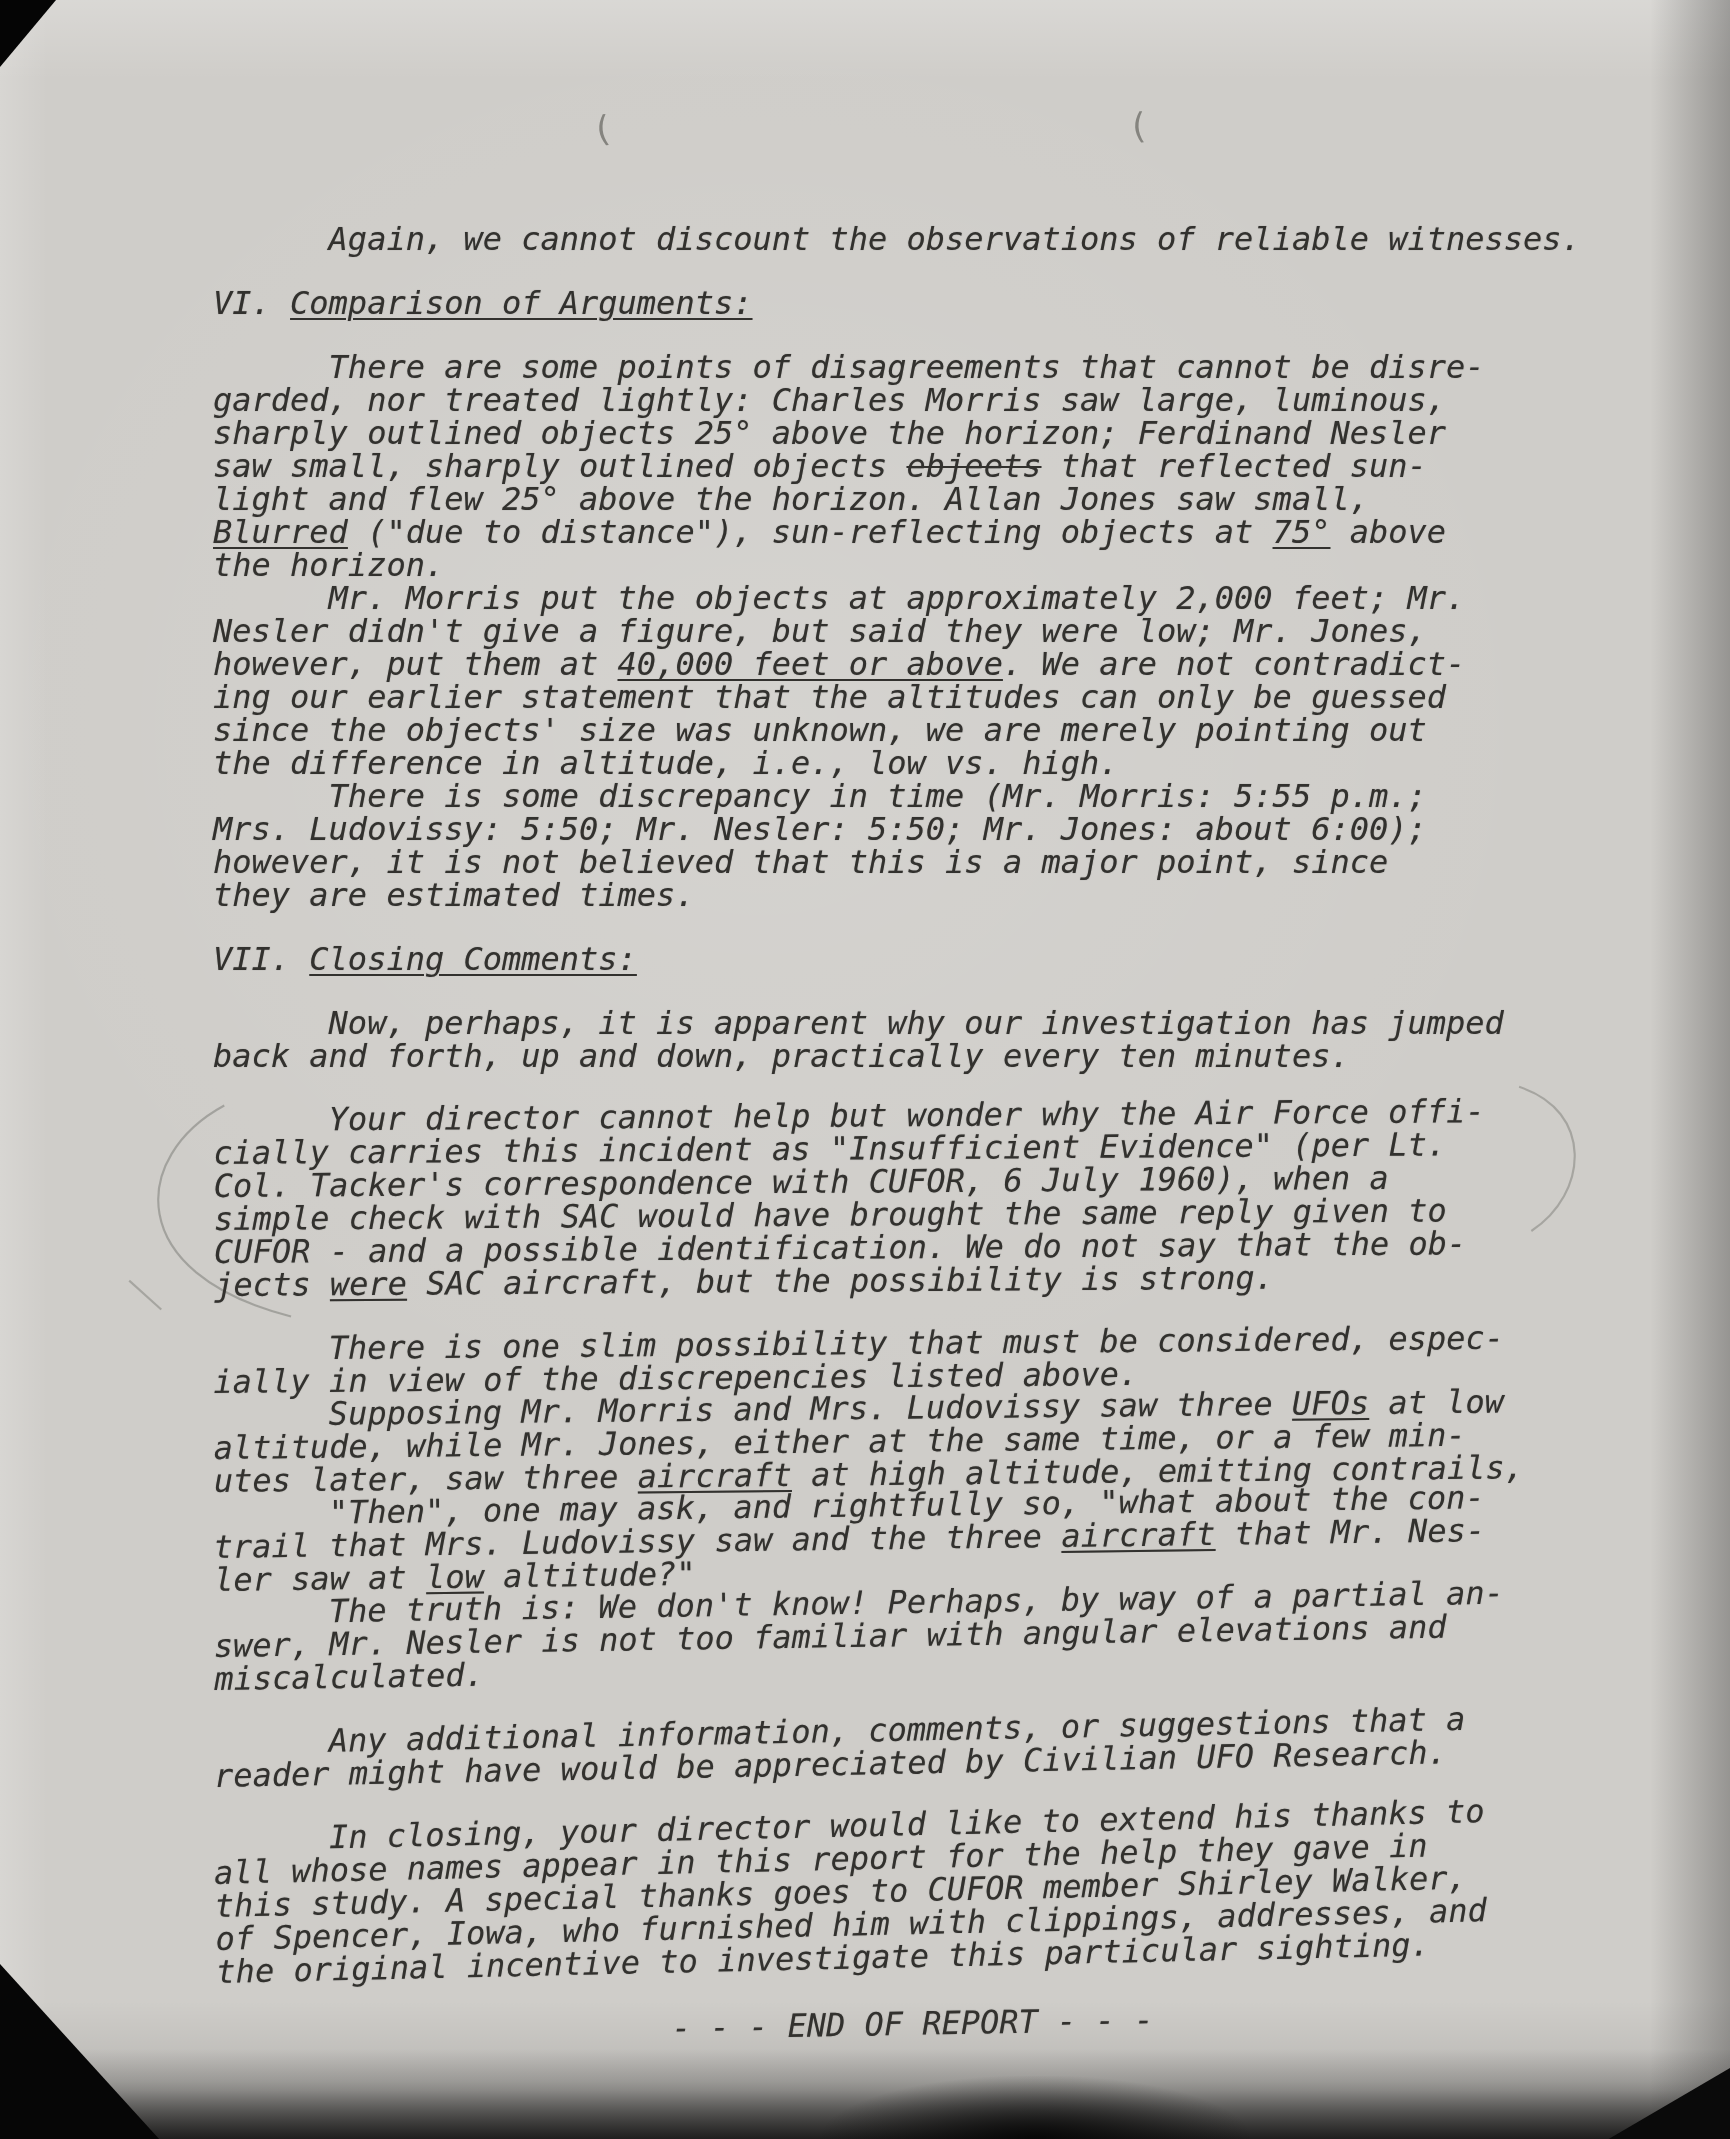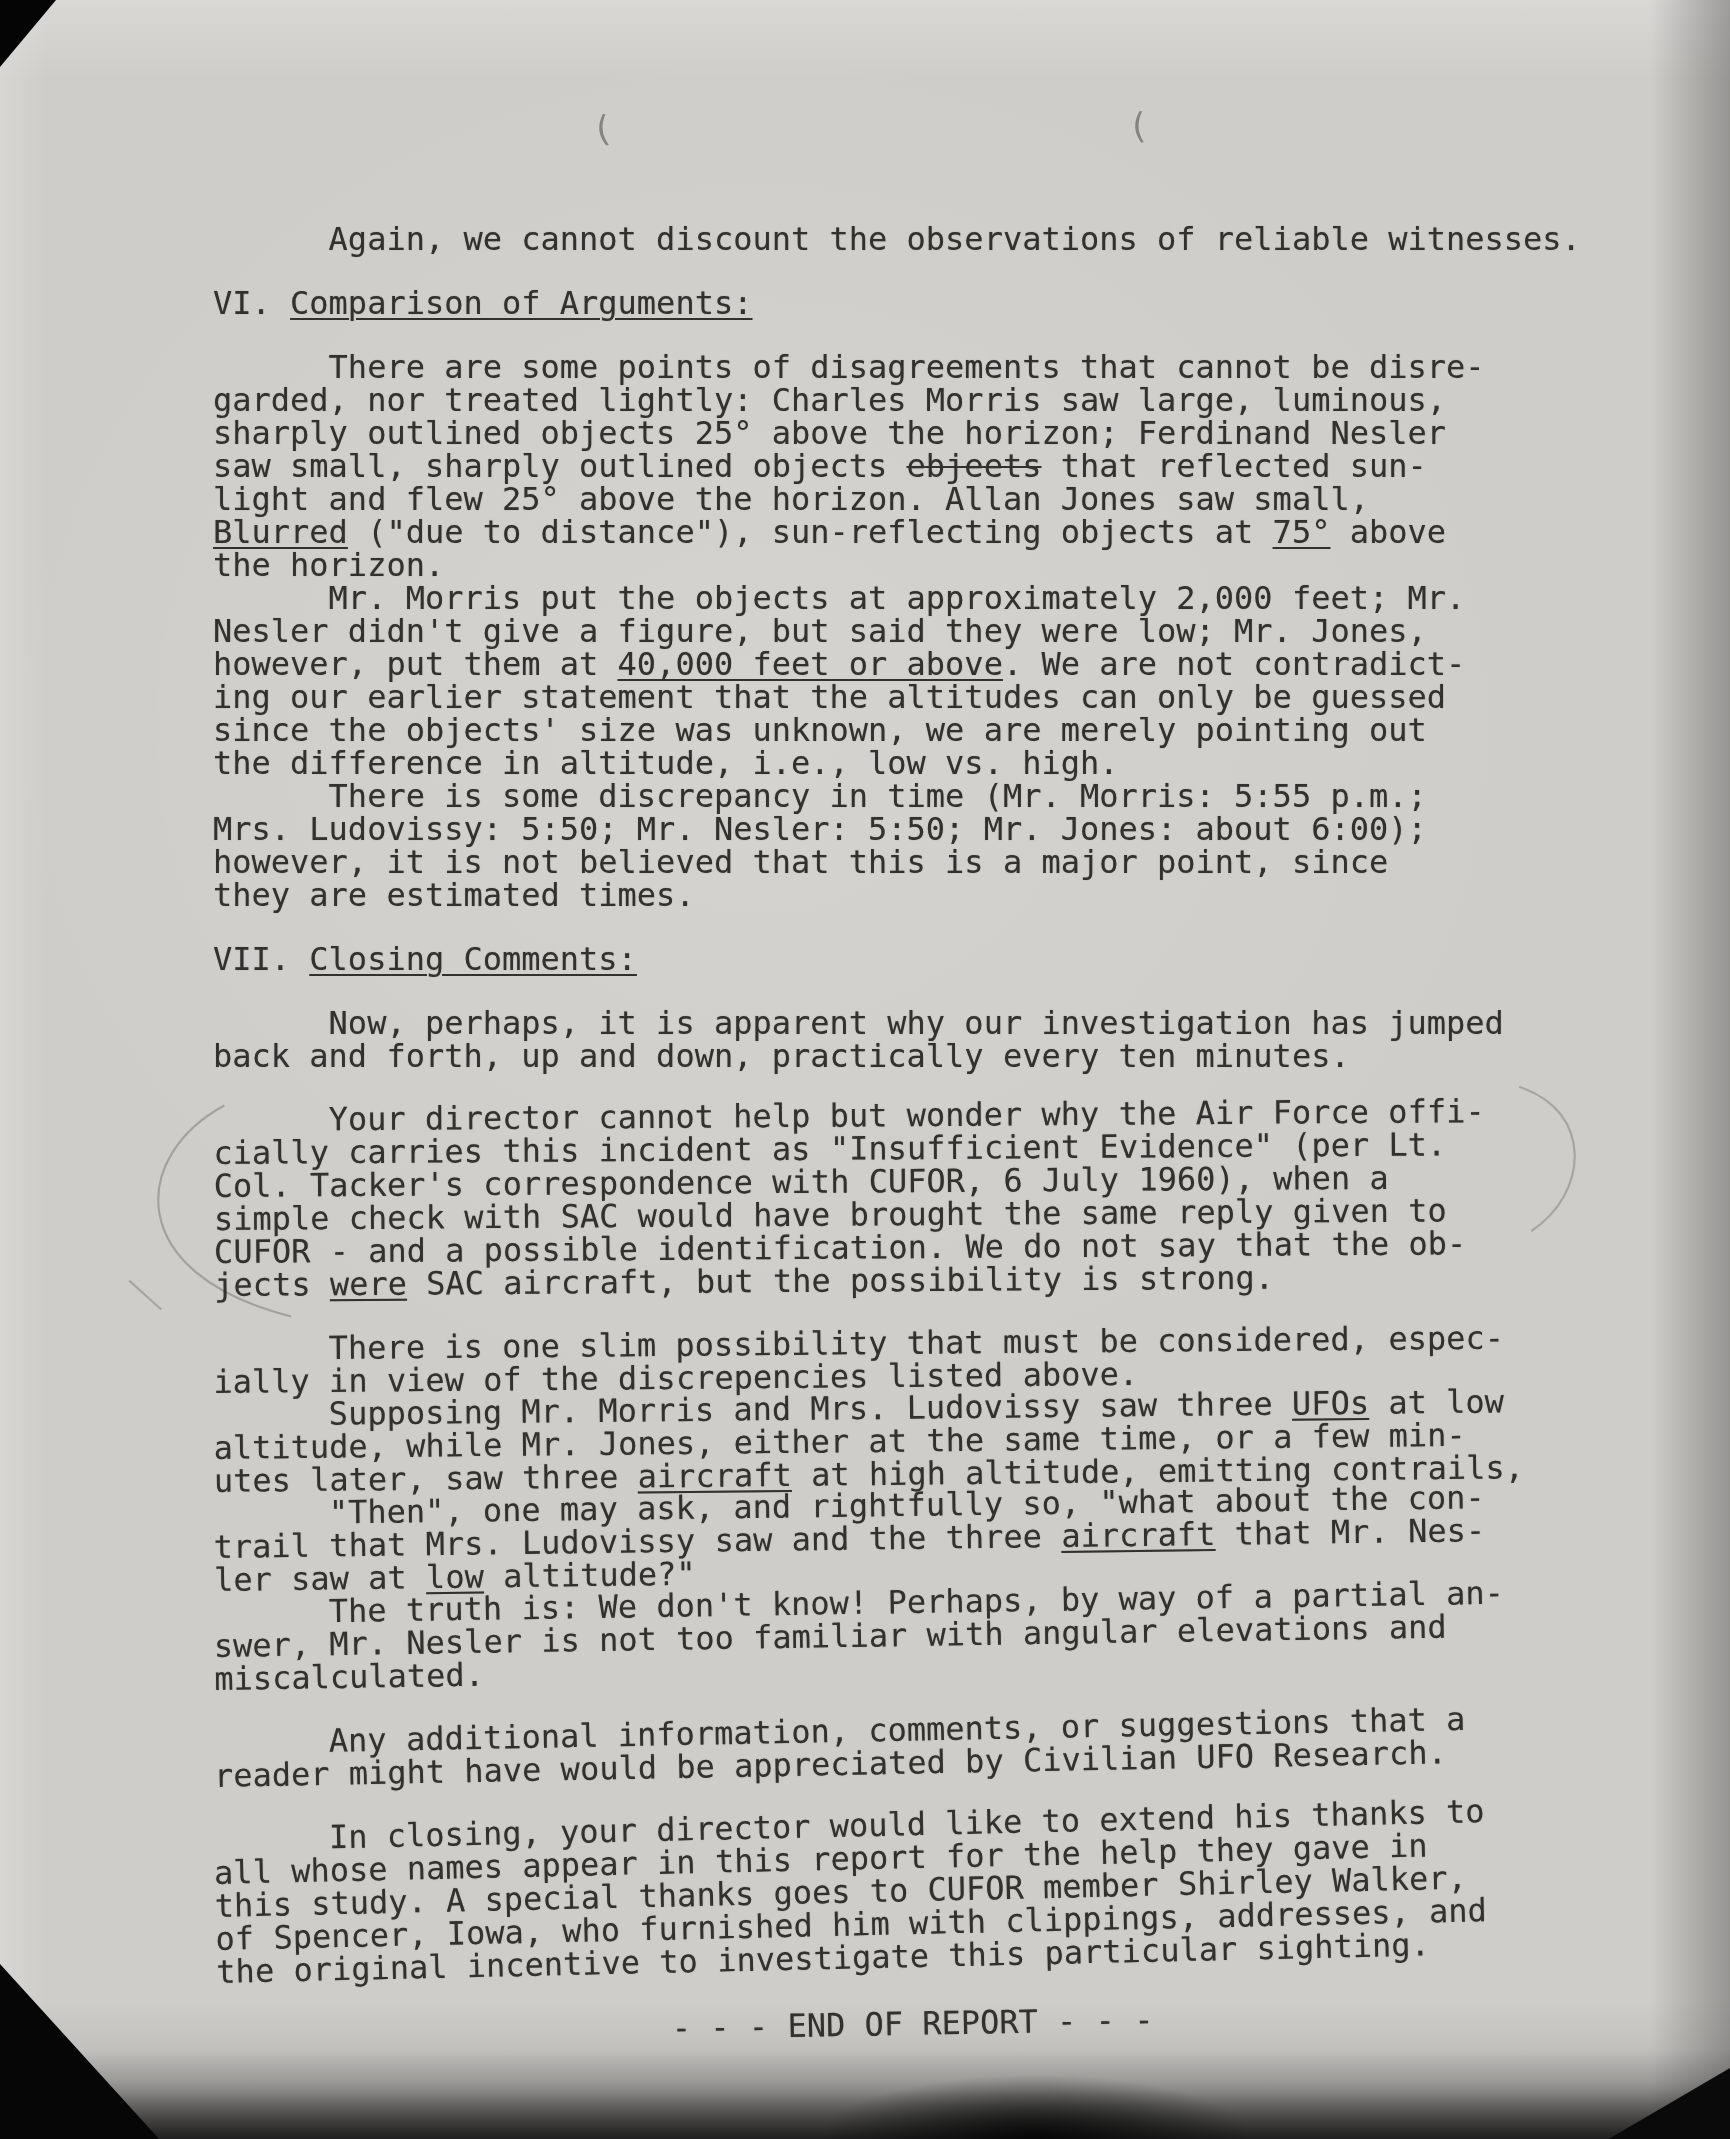--- a/index.html
+++ b/index.html
@@ -52,20 +52,21 @@
   svg.pencil { position: absolute; left: 0; top: 0; width: 1730px; height: 2140px; }
 
   
   .content {
     position: absolute; left: 213px; top: 223px; width: 1399px;
     font-size: 32px; line-height: 33px;
     color: #32312e;
     white-space: pre;
     text-shadow: 0 0 1.1px rgba(46,45,42,0.38);
     filter: blur(0.2px);
+    font-style: italic;
   }
   .line { height: 33px; }
   .u { text-decoration: underline; text-underline-offset: 3.7px; text-decoration-thickness: 1.6px; }
   .s { text-decoration: line-through; text-decoration-thickness: 2.1px; }
   .block { transform-origin: left top; }
   .block.center { text-align: center; }
   
   .block:nth-child(1), .block:nth-child(2), .block:nth-child(5),
   .block:nth-child(6), .block:nth-child(7), .block:nth-child(8),
   .block:nth-child(12), .block:nth-child(13), .block:nth-child(14) { margin-bottom: 31px; }

